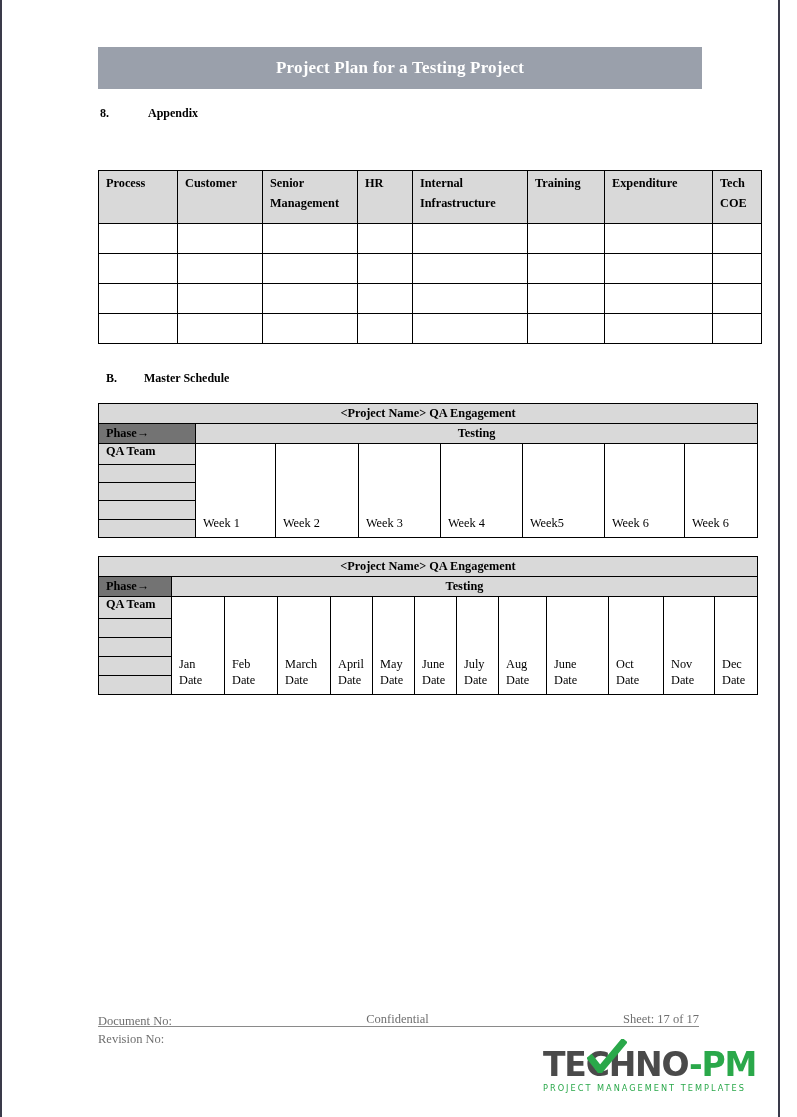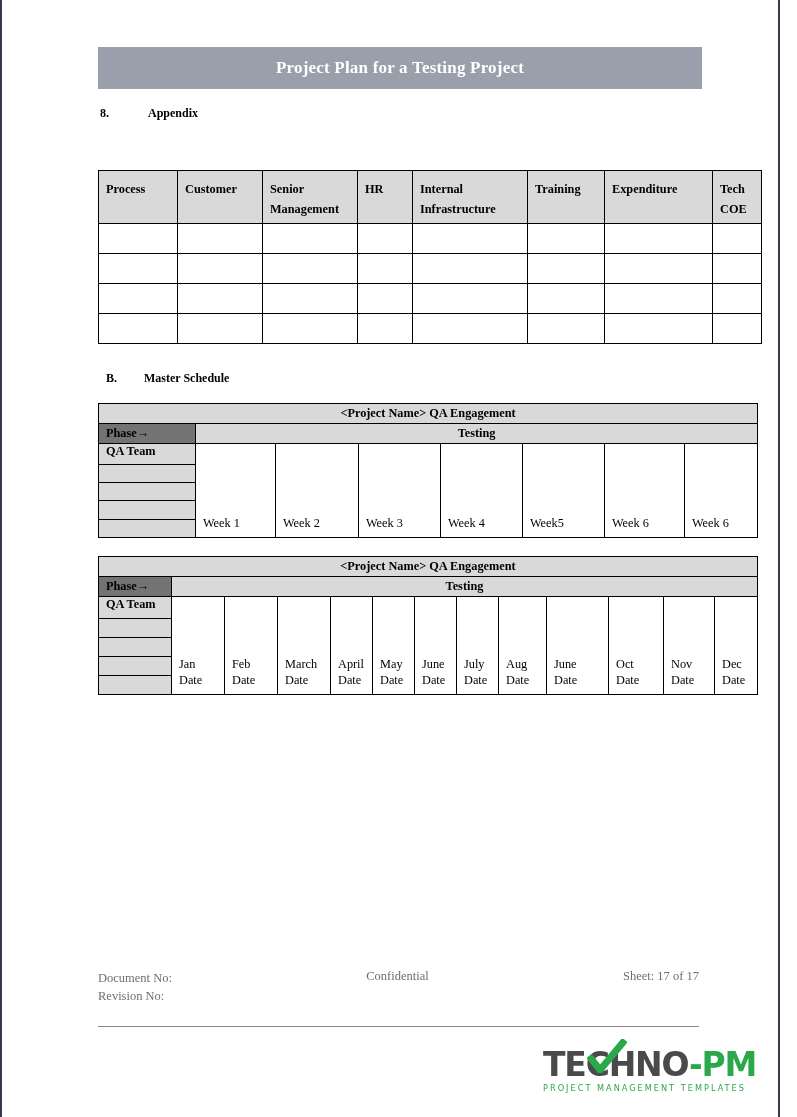--- a/index.html
+++ b/index.html
@@ -65,21 +65,21 @@
     background: #fff;
     font-weight: normal;
     text-align: left;
   }
 
   
   #tbl-stakeholders { left: 96px; top: 170px; width: 663px; }
   #tbl-stakeholders th {
     background: #d9d9d9;
     font-weight: bold;
-    padding: 10px 0 6px 7px;
+    padding: 4px 0 6px 7px;
     height: 53px;
     line-height: 1.35;
     font-size: 12.3px;
   }
   #tbl-stakeholders th .l1 { display:block; }
   #tbl-stakeholders th .l2 { display:block; margin-top: 3px; }
   #tbl-stakeholders td.body-cell { height: 30px; }
 
   
   table.sched { border-collapse: collapse; table-layout: fixed; }
@@ -131,21 +131,21 @@
 
   
   .footer-rule {
     position: absolute;
     left: 96px; top: 1026px;
     width: 601px; height: 0;
     border-top: 1px solid #8a8a8a;
   }
   .footer-row {
     position: absolute;
-    left: 96px; top: 969px;
+    left: 96px; top: 1012px;
     width: 601px;
     display: flex;
     justify-content: space-between;
     font-size: 12.5px;
     color: #6f6f6f;
   }
   .footer-left { text-align: left; line-height: 1.45; }
   .footer-center { text-align: center; }
   .footer-right { text-align: right; }
 

